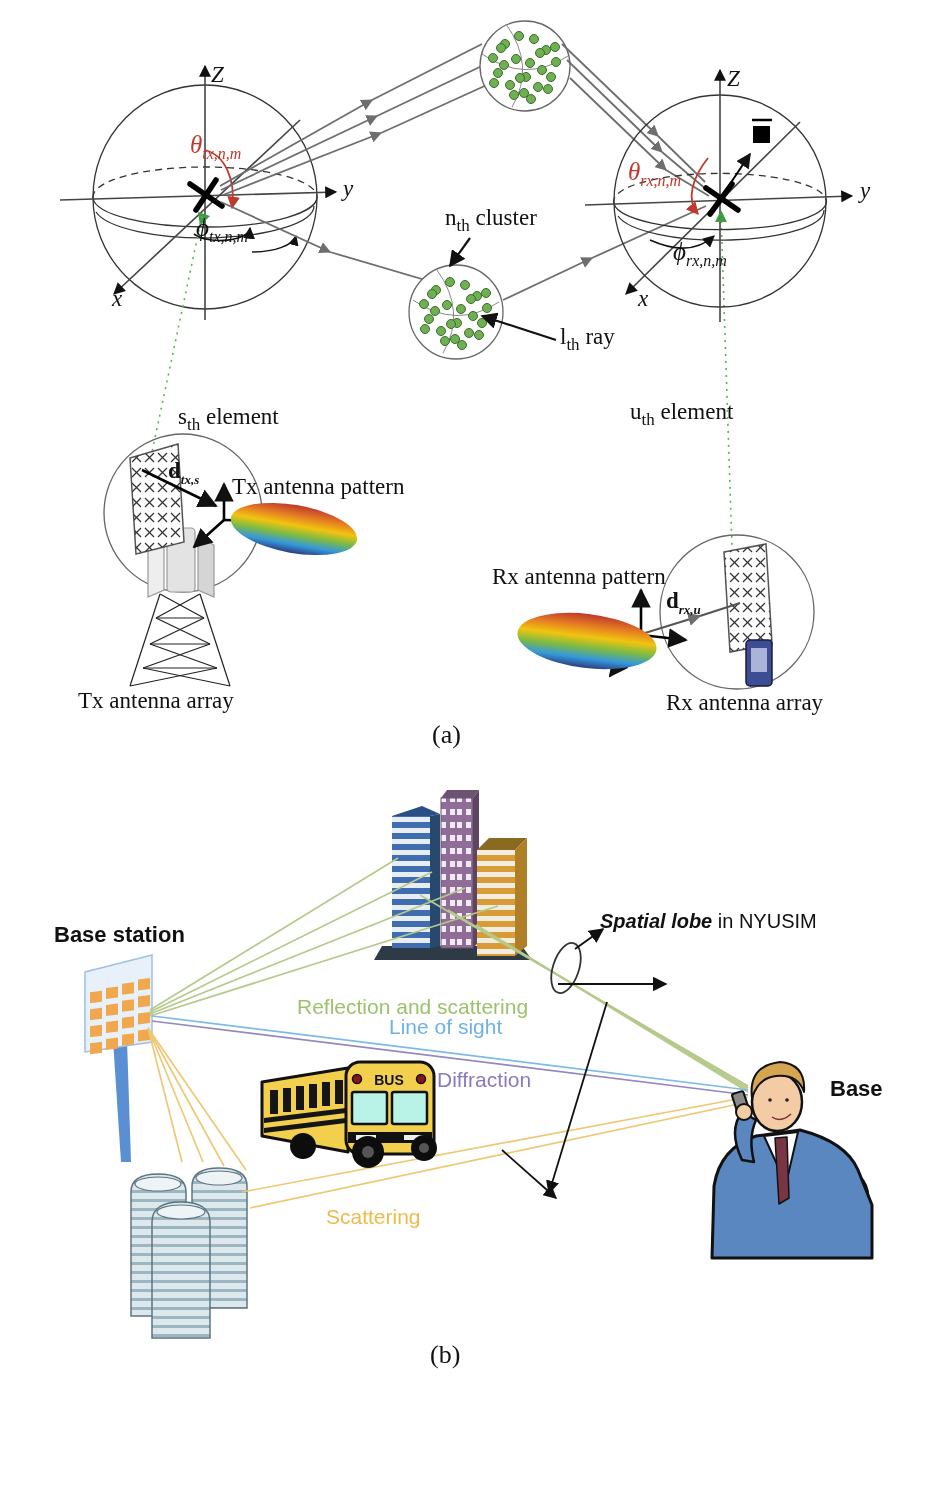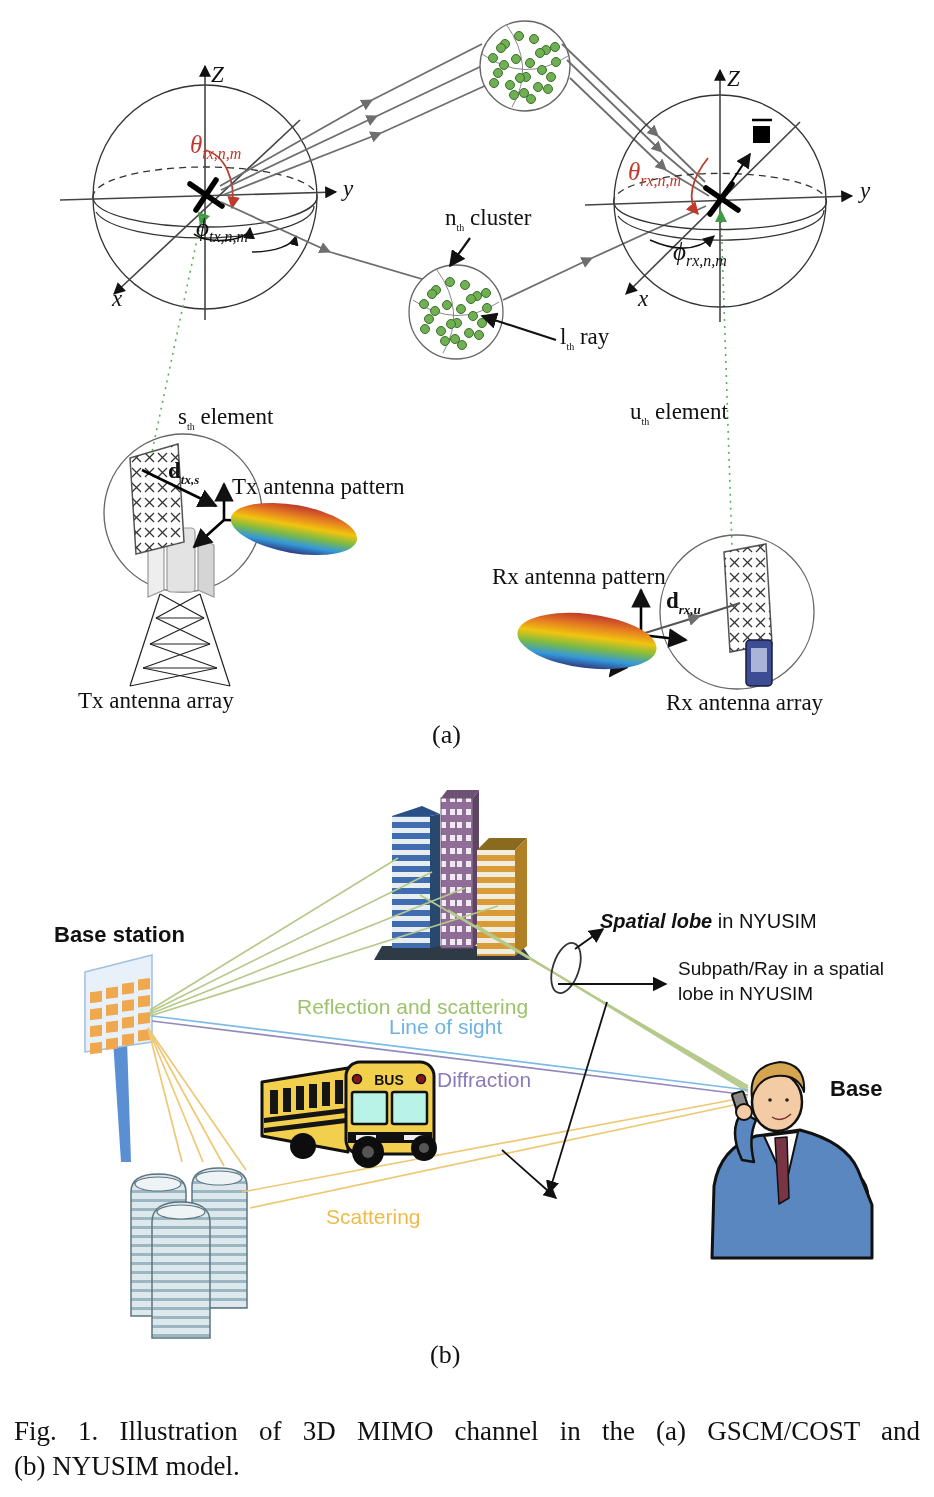--- a/index.html
+++ b/index.html
@@ -8,21 +8,21 @@
   .abs{position:absolute;}
   svg{position:absolute;left:0;}
   .serif{font-family:"Liberation Serif","DejaVu Serif",serif;color:#111;}
   .sans{font-family:"Liberation Sans","DejaVu Sans",sans-serif;color:#111;}
   .lblA{font-size:23px;white-space:nowrap;}
   .ax{font-size:23px;font-style:italic;}
   .lblB{font-size:21px;white-space:nowrap;}
   .bold{font-weight:bold;}
   .bi{font-weight:bold;font-style:italic;}
   sub.s{font-size:13px;font-style:italic;}
-  sub.t{font-size:10px;}
+  sub.t{font-size:17px;}
   .ang{font-size:25px;font-style:italic;white-space:nowrap;}
   .ang sub{font-size:16px;font-style:italic;}
   .note{font-size:19px;line-height:25px;}
   .caption{font-size:27px;line-height:35px;width:906px;}
   .cap1{text-align:justify;text-align-last:justify;}
 </style>
 </head>
 <body>
 
 <div id="page">
@@ -394,22 +394,17 @@
 <div class="abs serif lblA" style="left:78px;top:688px"><span>Tx antenna array</span></div>
 <div class="abs serif lblA" style="left:666px;top:690px"><span>Rx antenna array</span></div>
 <div class="abs serif" style="left:432px;top:720px;font-size:26px"><span>(a)</span></div>
 
 <div class="abs sans lblB bold" style="left:54px;top:922px;font-size:22px"><span>Base station</span></div>
 <div class="abs sans lblB" style="left: 297px; top: 959px; color: rgb(157, 194, 107); margin-top: 36px;"><span>Reflection and scattering</span></div>
 <div class="abs sans lblB" style="left: 389px; top: 1015px; color: rgb(110, 179, 227);"><span>Line of sight</span></div>
 <div class="abs sans lblB" style="left: 437px; top: 1068px; color: rgb(138, 123, 184);"><span>Diffraction</span></div>
 <div class="abs sans lblB" style="left: 326px; top: 1205px; color: rgb(240, 186, 74);"><span>Scattering</span></div>
 <div class="abs sans" style="left:600px;top:910px;font-size:20px;white-space:nowrap"><span class="bi">Spatial lobe</span><span> in NYUSIM</span></div>
-<div class="abs sans note" style="left:678px;top:956px;width:225px"><span>Subpath/Ray in a spatial lobe in NYUSIM</span></div>
 <div class="abs sans lblB bold" style="left:830px;top:1076px;font-size:22px"><span>Base</span></div>
 <div class="abs serif" style="left:430px;top:1340px;font-size:26px"><span>(b)</span></div>
 
-<div class="abs serif caption" style="left:14px;top:1414px">
-  <div class="cap1">Fig. 1.  Illustration of 3D MIMO channel in the (a) GSCM/COST and</div>
-  <div>(b) NYUSIM model.</div>
+
 </div>
 
-</div>
-
 </body></html>

